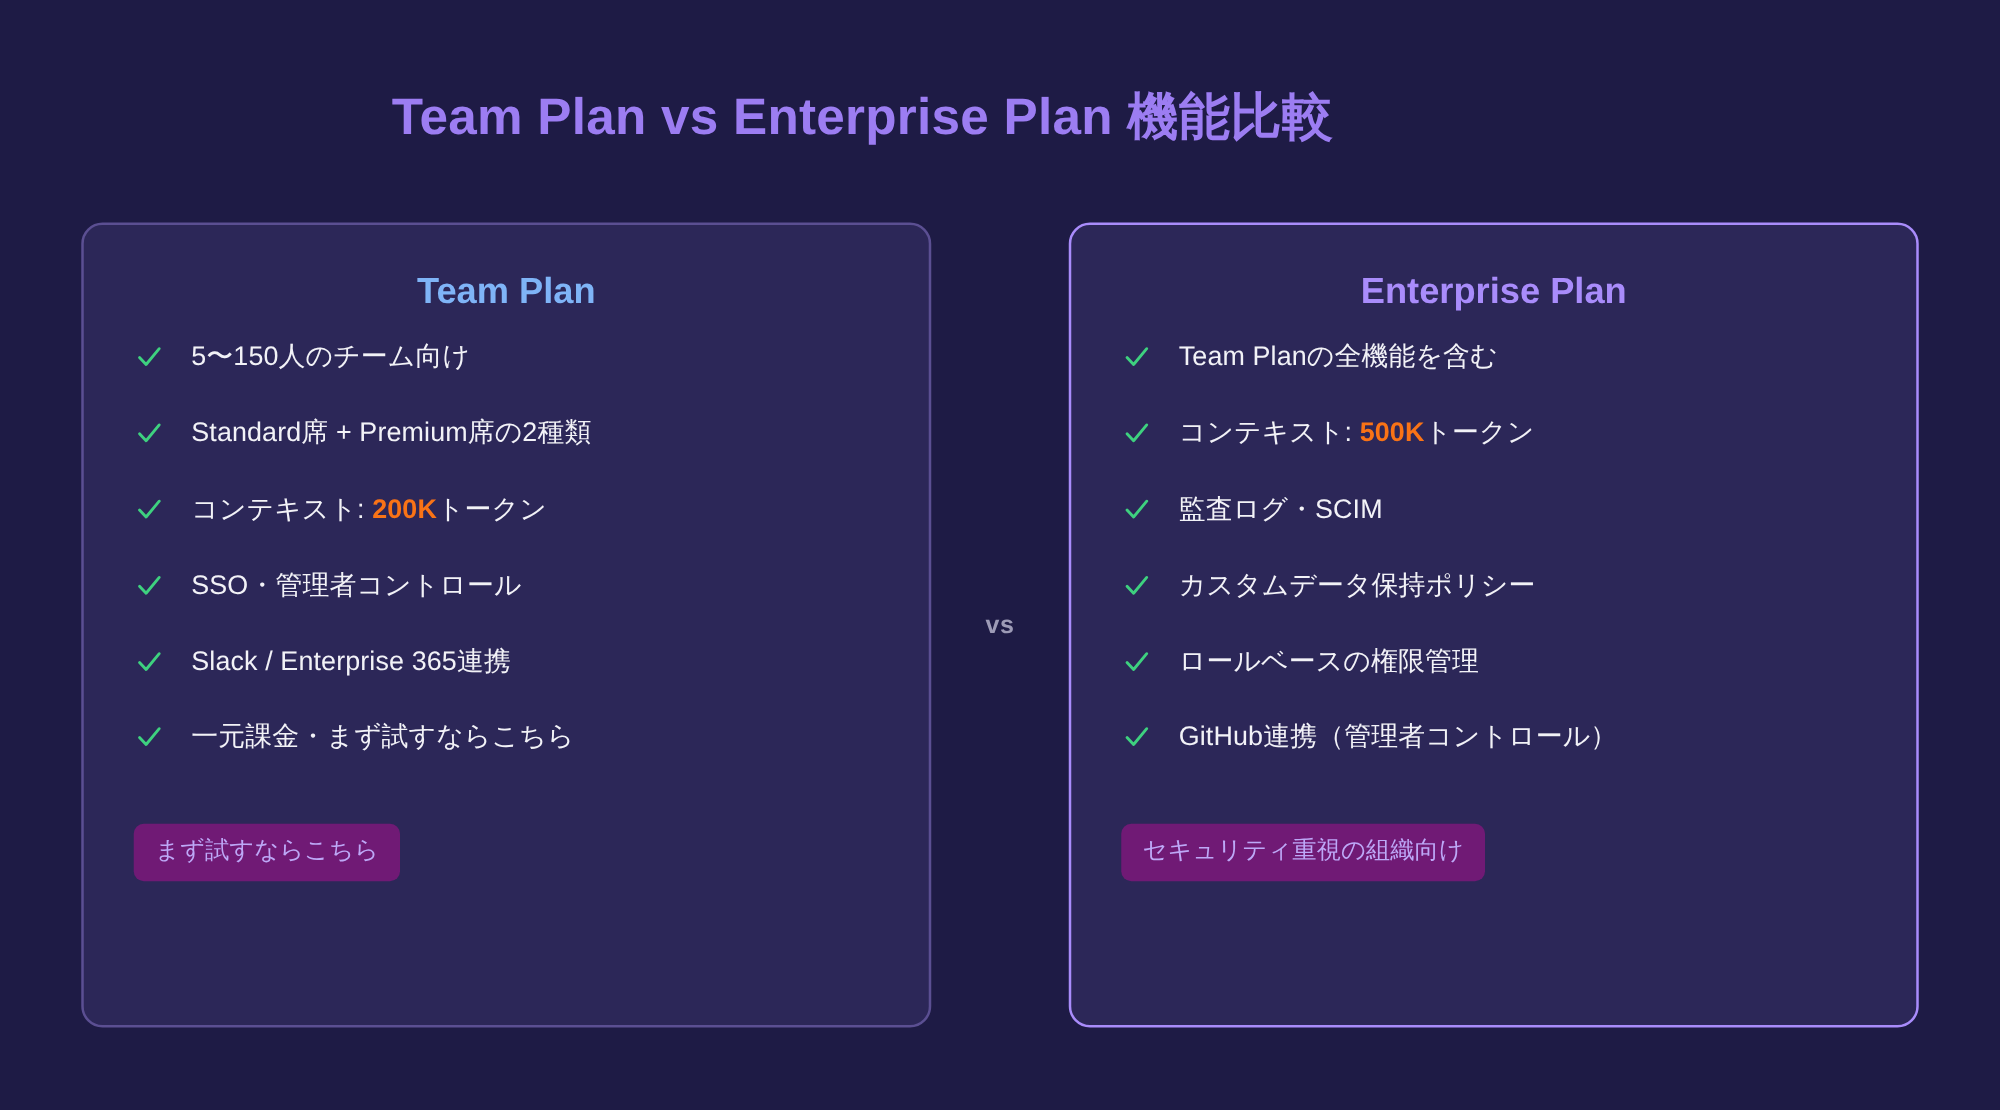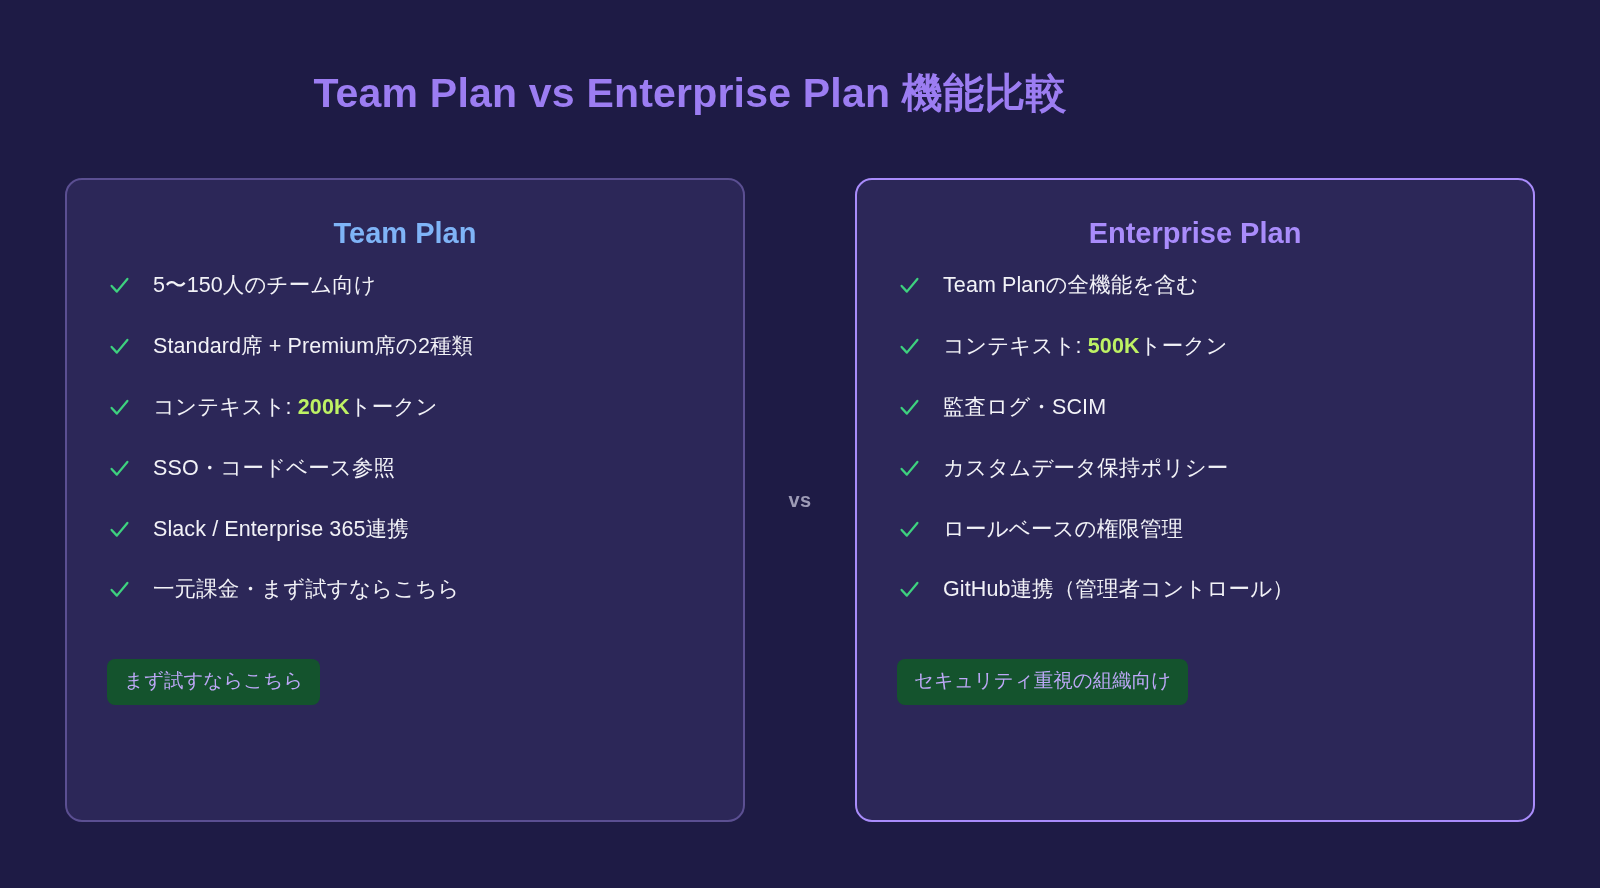--- a/index.html
+++ b/index.html
@@ -91,28 +91,28 @@
   .check-icon svg { display: block; }
 
   .feature-text {
     font-size: 21.5px;
     line-height: 1.25;
     color: #f2f2f7;
     letter-spacing: 0.1px;
     white-space: nowrap;
   }
   .hl-token {
-    color: #bef264;
+    color: #f97316;
     font-weight: bold;
   }
 
   .card-badge {
     align-self: flex-start;
     margin-top: 22px;
-    background: #14532d;
+    background: #701a75;
     color: #bda8f7;
     font-size: 19.5px;
     line-height: 1;
     padding: 12px 17px 14px 17px;
     border-radius: 8px;
     white-space: nowrap;
   }
 
   .vs-divider {
     flex: 0 0 auto;
@@ -168,21 +168,21 @@
           <span>コンテキスト: </span><span class="hl-token">200K</span><span>トークン</span>
         </span>
       </li>
       <li class="feature-item">
         <span class="check-icon">
           <svg width="21" height="21" viewBox="0 0 24 24" fill="none" stroke="#3ed17f" stroke-width="2.6" stroke-linecap="round" stroke-linejoin="round">
             <polyline points="3,12.5 9,19 21,4.5"></polyline>
           </svg>
         </span>
         <span class="feature-text">
-          <span>SSO・コードベース参照</span><span class="hl-token"></span><span></span>
+          <span>SSO・管理者コントロール</span><span class="hl-token"></span><span></span>
         </span>
       </li>
       <li class="feature-item">
         <span class="check-icon">
           <svg width="21" height="21" viewBox="0 0 24 24" fill="none" stroke="#3ed17f" stroke-width="2.6" stroke-linecap="round" stroke-linejoin="round">
             <polyline points="3,12.5 9,19 21,4.5"></polyline>
           </svg>
         </span>
         <span class="feature-text">
           <span>Slack / Enterprise 365連携</span><span class="hl-token"></span><span></span>

